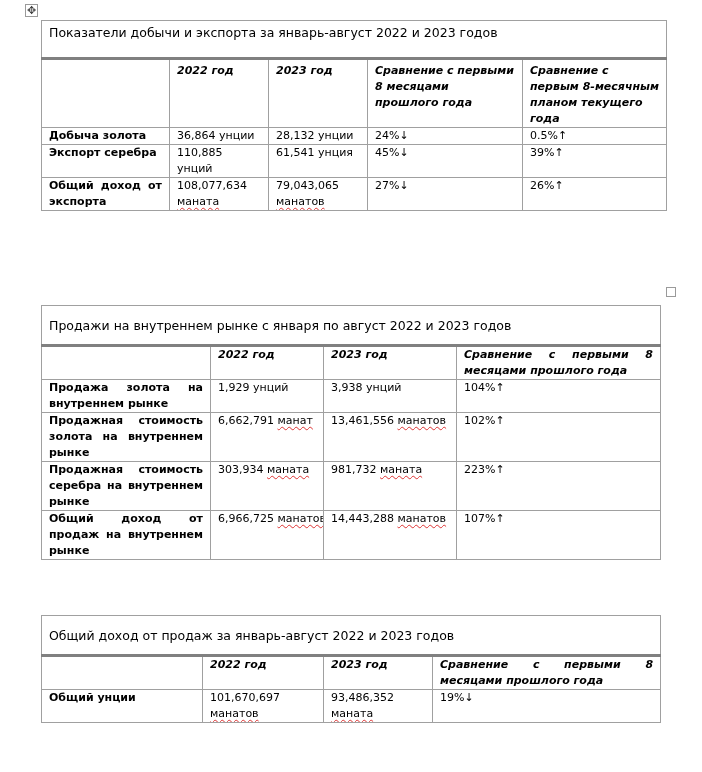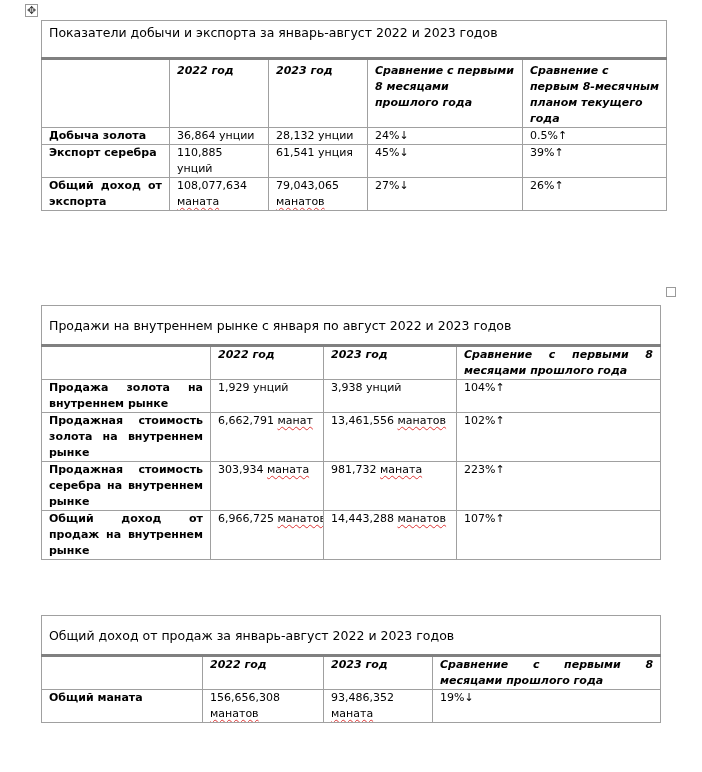--- a/index.html
+++ b/index.html
@@ -138,19 +138,19 @@
       <tr class="title-row" style="height:40px">
     <td colspan="4" class="title" style="padding-top:12px">Общий доход от продаж за январь-август 2022 и 2023 годов</td>
   </tr>
   <tr style="height:31px">
     <td></td>
     <td class="hdr">2022 год</td>
     <td class="hdr">2023 год</td>
     <td class="hdr just">Сравнение с первыми 8 месяцами прошлого года</td>
   </tr>
   <tr style="height:32px">
-    <td class="lbl">Общий маната</td>
-    <td><span>156,656,308</span><br><span class="wavy">манатов</span></td>
+    <td class="lbl">Общий унции</td>
+    <td><span>101,670,697</span><br><span class="wavy">манатов</span></td>
     <td><span>93,486,352</span><br><span class="wavy">маната</span></td>
     <td>19%↓</td>
   </tr>
 </tbody>
   </table>
 
 </body></html>

